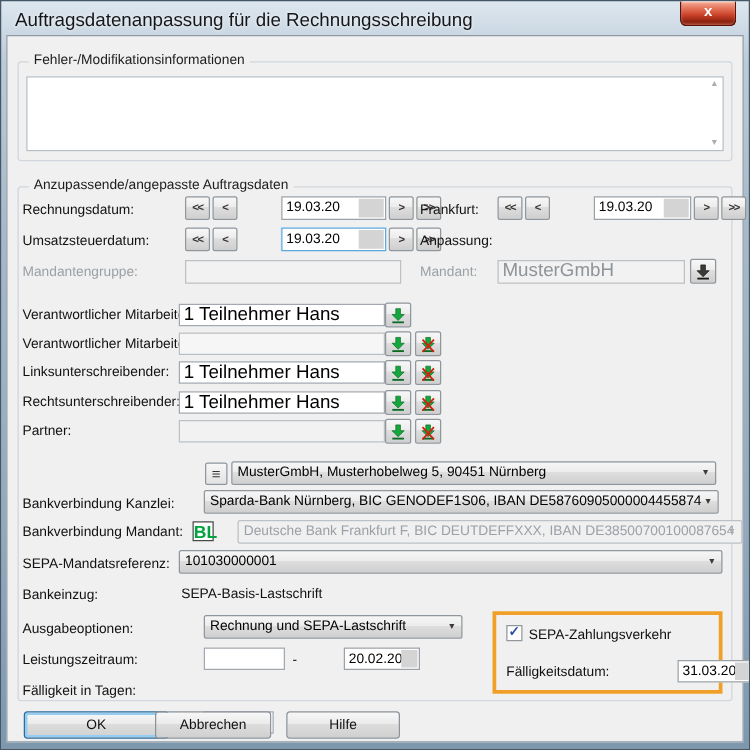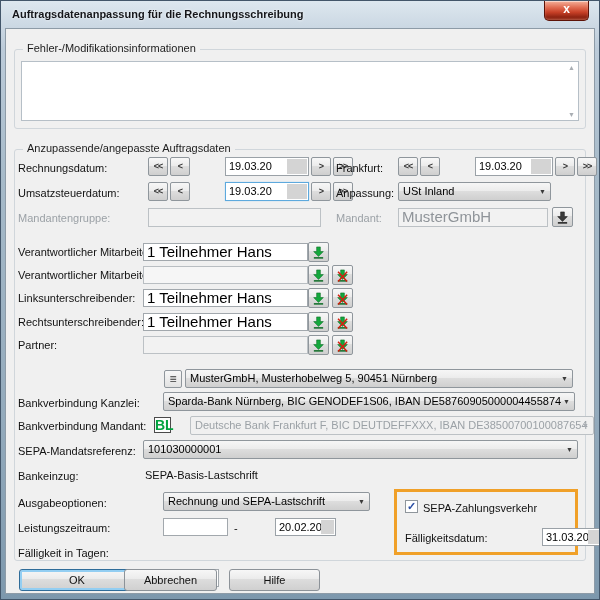--- a/index.html
+++ b/index.html
@@ -1,21 +1,21 @@
 <!DOCTYPE html>
 <html><head>
 <meta charset="utf-8">
 <style>
   html,body{margin:0;padding:0;background:#e8e8e8;font-family:"Liberation Sans",sans-serif;}
   .window{position:relative;width:600px;height:600px;box-sizing:border-box;
     background:linear-gradient(180deg,#dde7ef 0%,#bccbd9 8%,#a6bac9 30%,#93aabc 70%,#7d98ad 100%);
     border:1px solid #43566a;overflow:hidden;}
   .titlebar{position:absolute;left:0;top:0;right:0;height:27px;}
-  .title-text{position:absolute;left:11px;top:7px;font-size:11px;color:#15161a;white-space:nowrap;
-    text-shadow:0 0 3px rgba(255,255,255,.9);font-weight:bold;}
+  .title-text{position:absolute;left:11px;top:7px;font-size:15px;color:#15161a;white-space:nowrap;
+    text-shadow:0 0 3px rgba(255,255,255,.9);}
   .close-btn{position:absolute;top:0;right:10px;width:45px;height:20px;box-sizing:border-box;
     background:linear-gradient(180deg,#f5b09a 0%,#e06a50 35%,#c63f26 60%,#8e2312 85%,#a5402a 100%);
     border:1px solid #5c1207;border-top:none;border-radius:0 0 5px 5px;
     box-shadow:inset 0 1px 0 rgba(255,255,255,.45), inset 0 0 2px rgba(255,255,255,.3);
     color:#fff;text-align:center;font-size:12px;font-weight:bold;line-height:17px;cursor:default;}
   .client{position:absolute;left:4px;right:4px;top:27px;bottom:5px;background:#f0f0f0;
     border:1px solid #8d9ba7;box-sizing:border-box;}
   .groupbox{position:absolute;border:1px solid #d0d6db;border-radius:3px;}
   .gb-title{position:absolute;top:-8px;left:8px;background:#f0f0f0;padding:0 4px;font-size:11px;color:#1c1c1c;white-space:nowrap;}
   .gb-info{left:8px;top:20px;right:8px;height:78px;}
@@ -115,24 +115,20 @@
       <div class="sbtn">&lt;&lt;</div>
       <div class="sbtn">&lt;</div>
       <div class="dfield focus" style="width:84px">
         <span class="dtext">19.03.20</span>
         <span class="tail"></span>
       </div>
       <div class="sbtn">&gt;</div>
       <div class="sbtn">&gt;&gt;</div>
     </div>
     <span class="lbl" style="left:330px;top:157px">Anpassung:</span>
-    <div class="combo" style="left:392px;top:153px;width:153px">
-      <span>USt Inland</span>
-      <span class="carrow">▼</span>
-    </div>
 
     <span class="lbl dis" style="left:12px;top:182px">Mandantengruppe:</span>
     <div class="field dis" style="left:142px;top:179px;width:173px;height:19px">
       <span></span>
     </div>
     <span class="lbl dis" style="left:330px;top:182px">Mandant:</span>
     <div class="field dis" style="left:392px;top:179px;width:150px;height:19px">
       <span>MusterGmbH</span>
     </div>
     <div class="iconbtn" style="left:546px;top:178px">

